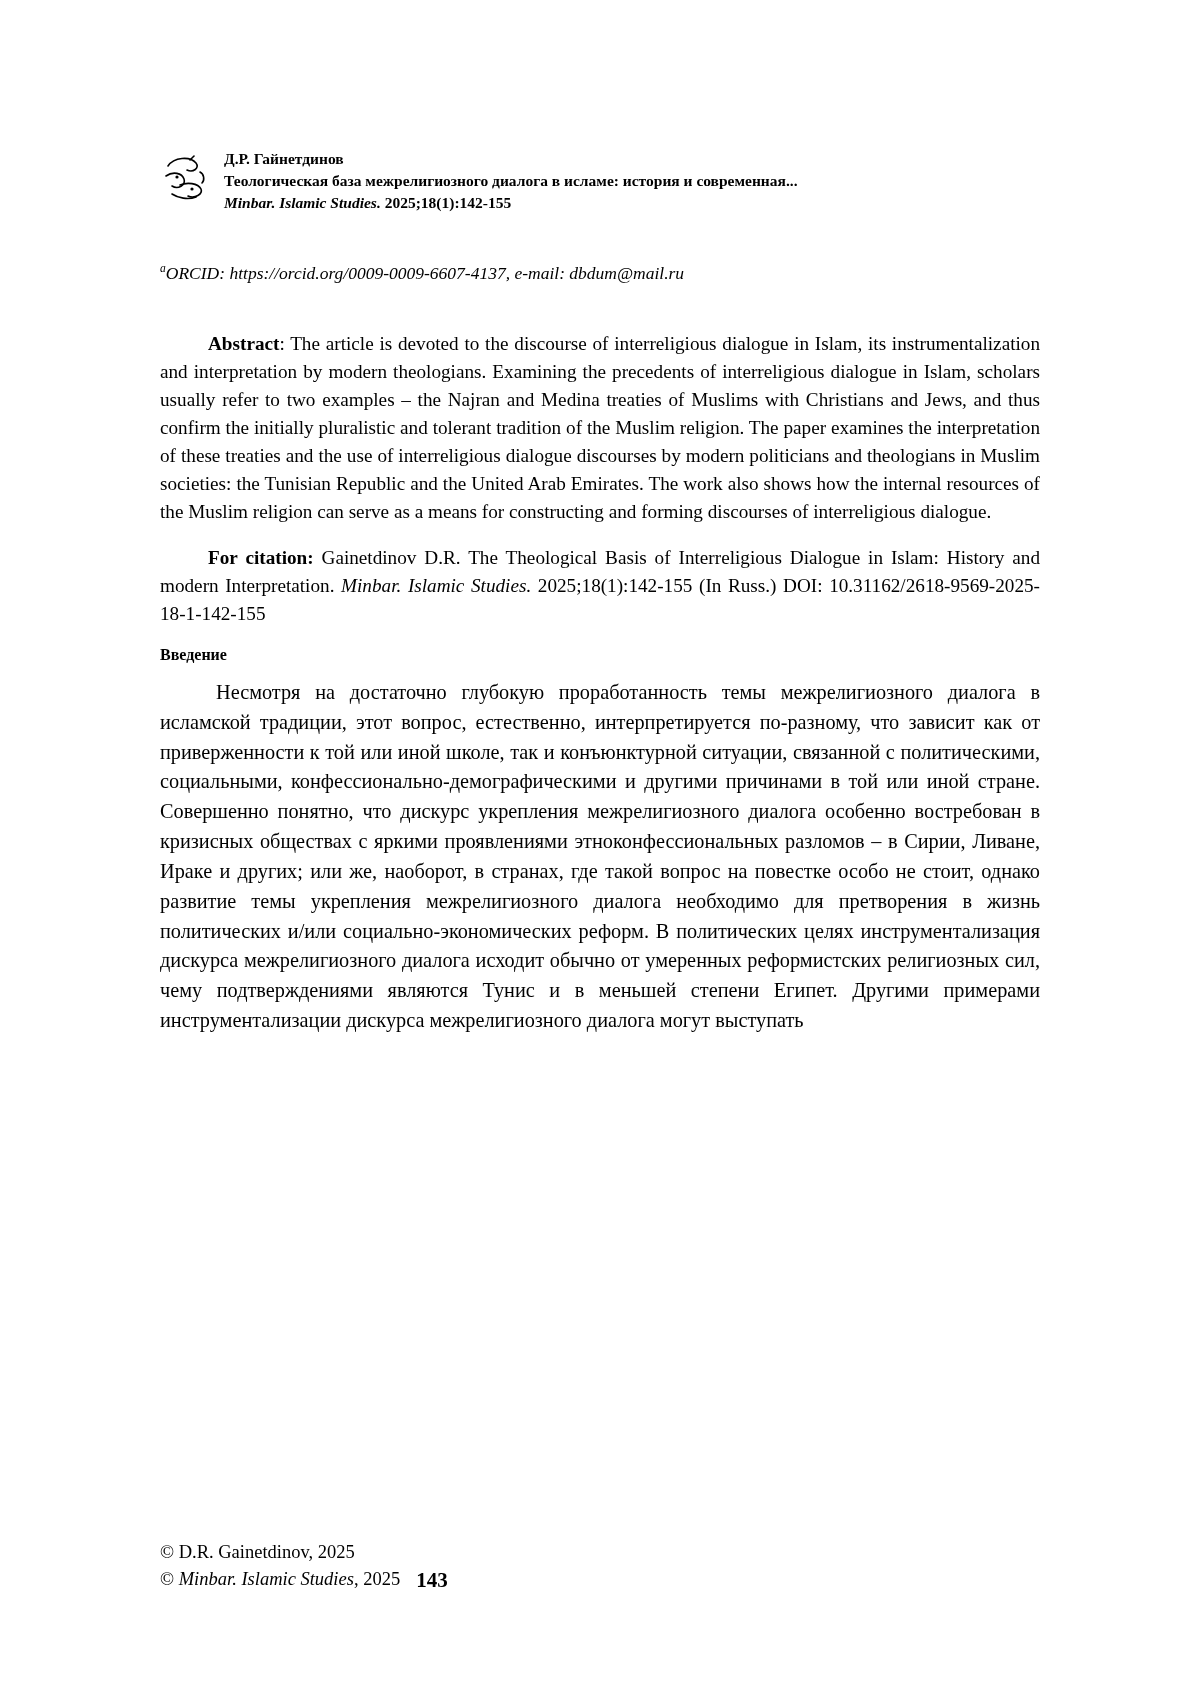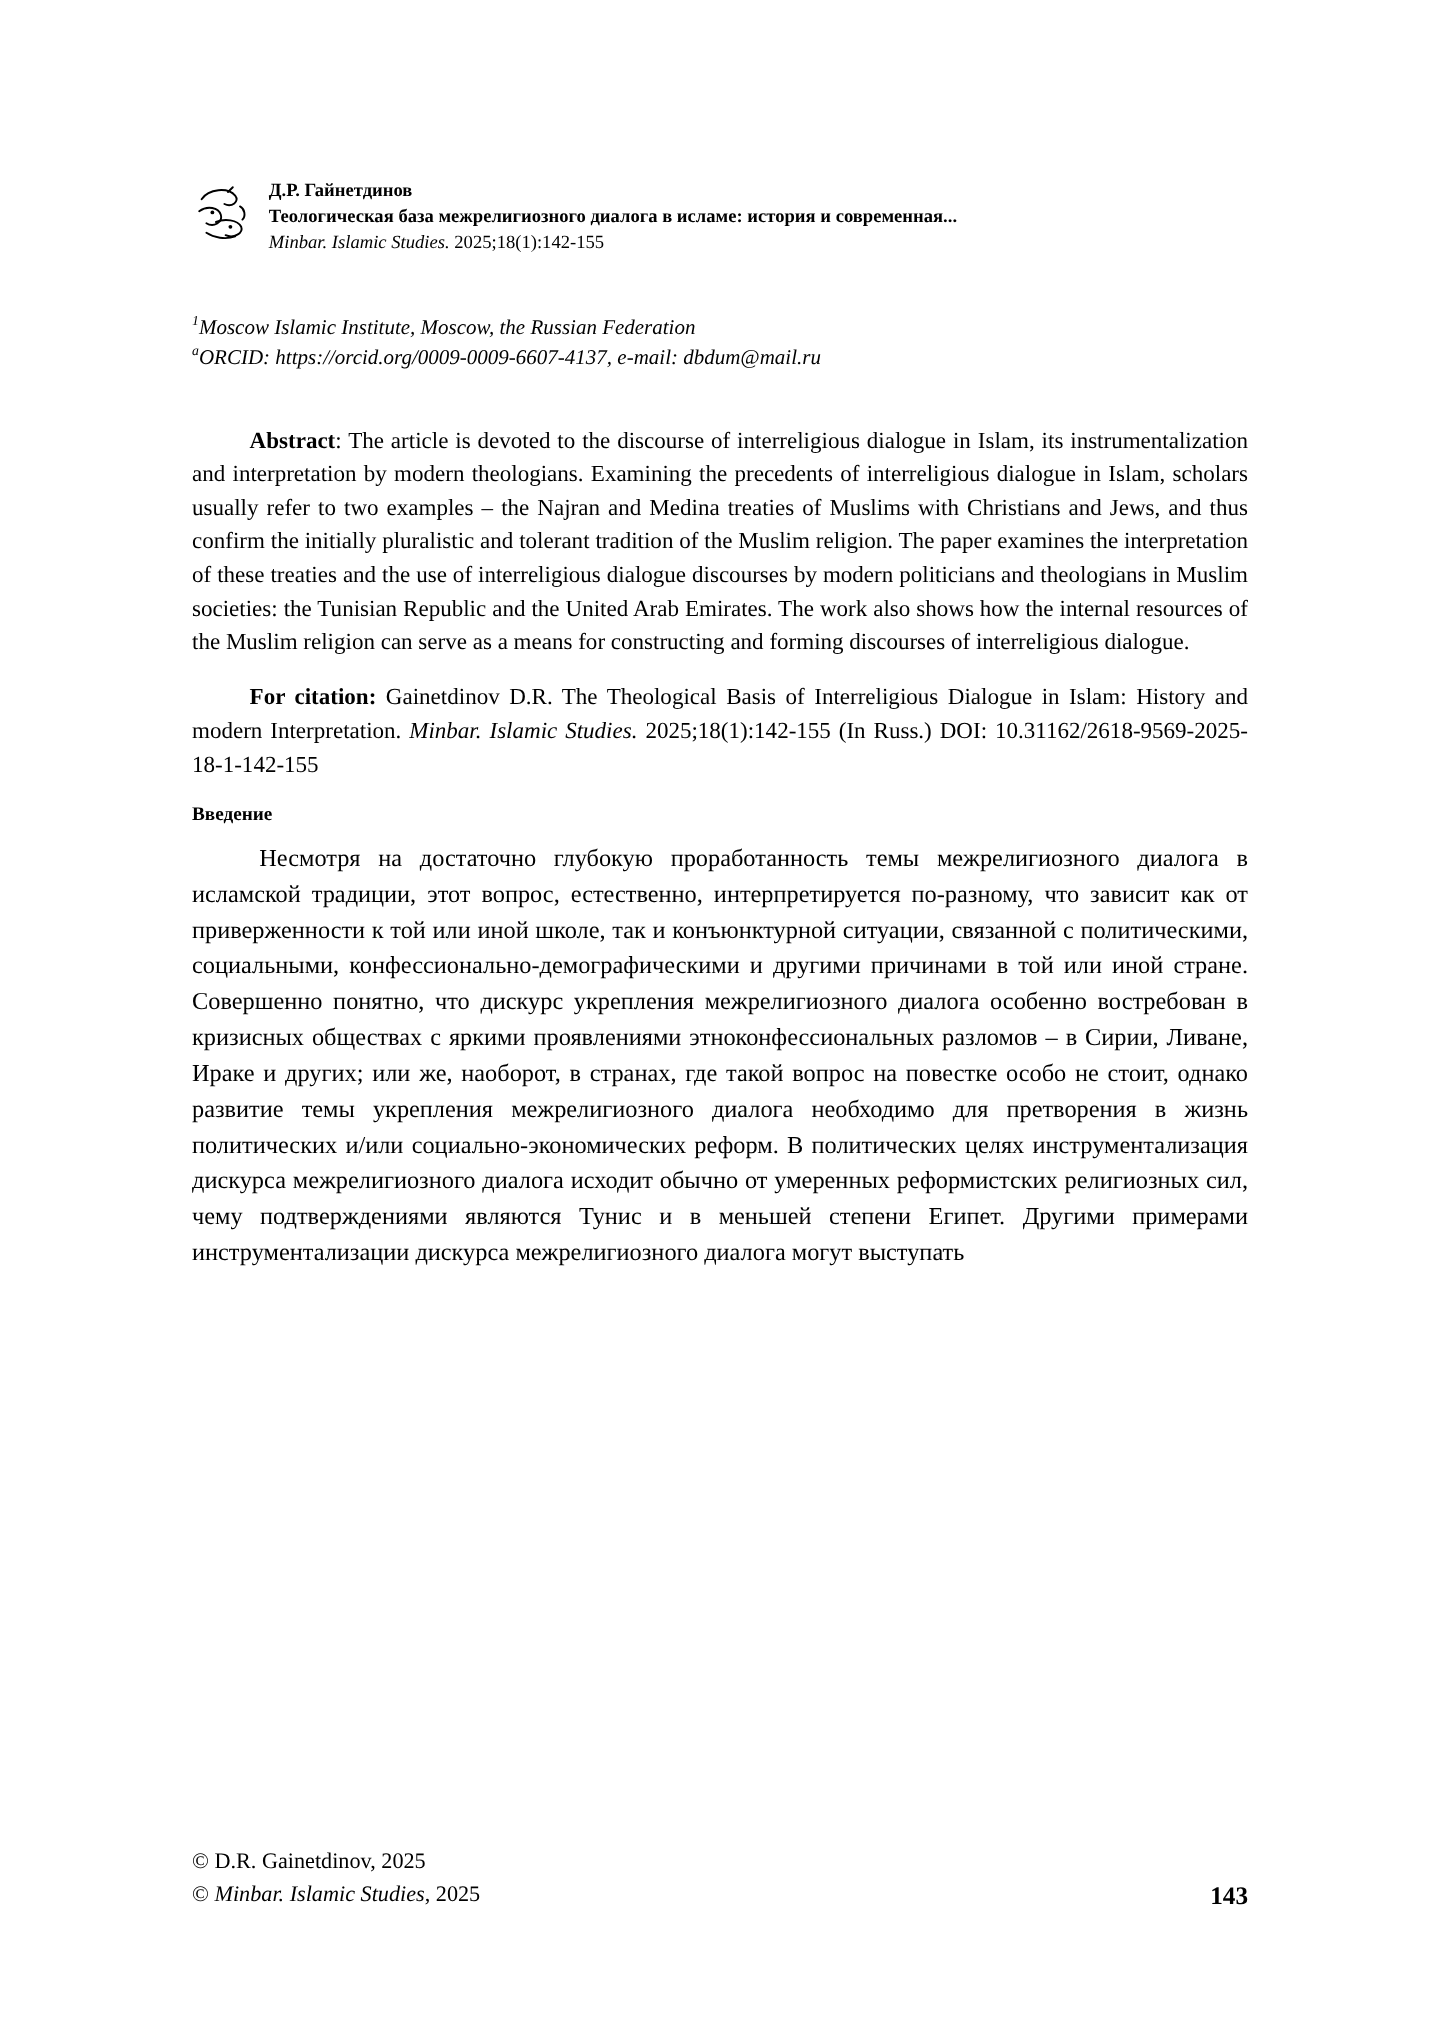--- a/index.html
+++ b/index.html
@@ -39,21 +39,21 @@
     margin-top: 4px;
   }
   .runhead-logo svg { display: block; }
   .runhead-lines {
     font-size: 15.5px;
     line-height: 1.42;
     font-weight: bold;
   }
   .runhead-lines .l1 { font-style: normal; }
   .runhead-lines .l2 { font-weight: bold; }
-  .runhead-lines .l3 { font-weight: normal; }
+  .runhead-lines .l3 { font-weight: bold; }
   .runhead-lines .l3 em { font-style: italic; }
 
   
   .title {
     font-size: 30.5px;
     font-weight: bold;
     line-height: 1.30;
     letter-spacing: -0.1px;
     margin: 0 0 52px 0;
   }
@@ -112,21 +112,21 @@
   }
 
   
   .footer {
     position: absolute;
     left: 160px;
     right: 160px;
     bottom: 108px;
     display: flex;
     align-items: flex-end;
-    justify-content: space-between;
+    justify-content: flex-start;
     gap: 16px;
   }
   .footer-left {
     font-size: 18.5px;
     line-height: 1.45;
   }
   .footer-left .f2 { font-style: italic; }
   .footer-left .f2 .plain { font-style: normal; }
   .pageno {
     font-size: 21px;
@@ -154,21 +154,20 @@
       </svg>
     </div>
     <div class="runhead-lines">
       <div class="l1">Д.Р. Гайнетдинов</div>
       <div class="l2">Теологическая база межрелигиозного диалога в исламе: история и современная...</div>
       <div class="l3"><em>Minbar. Islamic Studies.</em> <span>2025;18(1):142-155</span></div>
     </div>
   </div>
 
 
-  <div class="affil"><sup>1</sup><span>Moscow Islamic Institute, Moscow, the Russian Federation</span></div>
   <div class="orcid"><sup>a</sup><span>ORCID:</span> <span>https://orcid.org/0009-0009-6607-4137, e-mail: dbdum@mail.ru</span></div>
 
   <p class="block"><span class="lbl">Abstract</span><span>: </span><span>The article is devoted to the discourse of interreligious dialogue in Islam, its instrumentalization and interpretation by modern theologians. Examining the precedents of interreligious dialogue in Islam, scholars usually refer to two examples – the Najran and Medina treaties of Muslims with Christians and Jews, and thus confirm the initially pluralistic and tolerant tradition of the Muslim religion. The paper examines the interpretation of these treaties and the use of interreligious dialogue discourses by modern politicians and theologians in Muslim societies: the Tunisian Republic and the United Arab Emirates. The work also shows how the internal resources of the Muslim religion can serve as a means for constructing and forming discourses of interreligious dialogue.</span></p>
 
 
   <p class="block forcitation"><span class="lbl">For citation:</span><span> Gainetdinov D.R. The Theological Basis of Interreligious Dialogue in Islam: History and modern Interpretation. </span><span class="it">Minbar. Islamic Studies.</span><span> 2025;18(1):142-155 (In Russ.) DOI: 10.31162/2618-9569-2025-18-1-142-155</span></p>
 
   <h2 class="sect">Введение</h2>
   <p class="body">Несмотря на достаточно глубокую проработанность темы межрелигиозного диалога в исламской традиции, этот вопрос, естественно, интерпретируется по-разному, что зависит как от приверженности к той или иной школе, так и конъюнктурной ситуации, связанной с политическими, социальными, конфессионально-демографическими и другими причинами в той или иной стране. Совершенно понятно, что дискурс укрепления межрелигиозного диалога особенно востребован в кризисных обществах с яркими проявлениями этноконфессиональных разломов – в Сирии, Ливане, Ираке и других; или же, наоборот, в странах, где такой вопрос на повестке особо не стоит, однако развитие темы укрепления межрелигиозного диалога необходимо для претворения в жизнь политических и/или социально-экономических реформ. В политических целях инструментализация дискурса межрелигиозного диалога исходит обычно от умеренных реформистских религиозных сил, чему подтверждениями являются Тунис и в меньшей степени Египет. Другими примерами инструментализации дискурса межрелигиозного диалога могут выступать</p>
 

